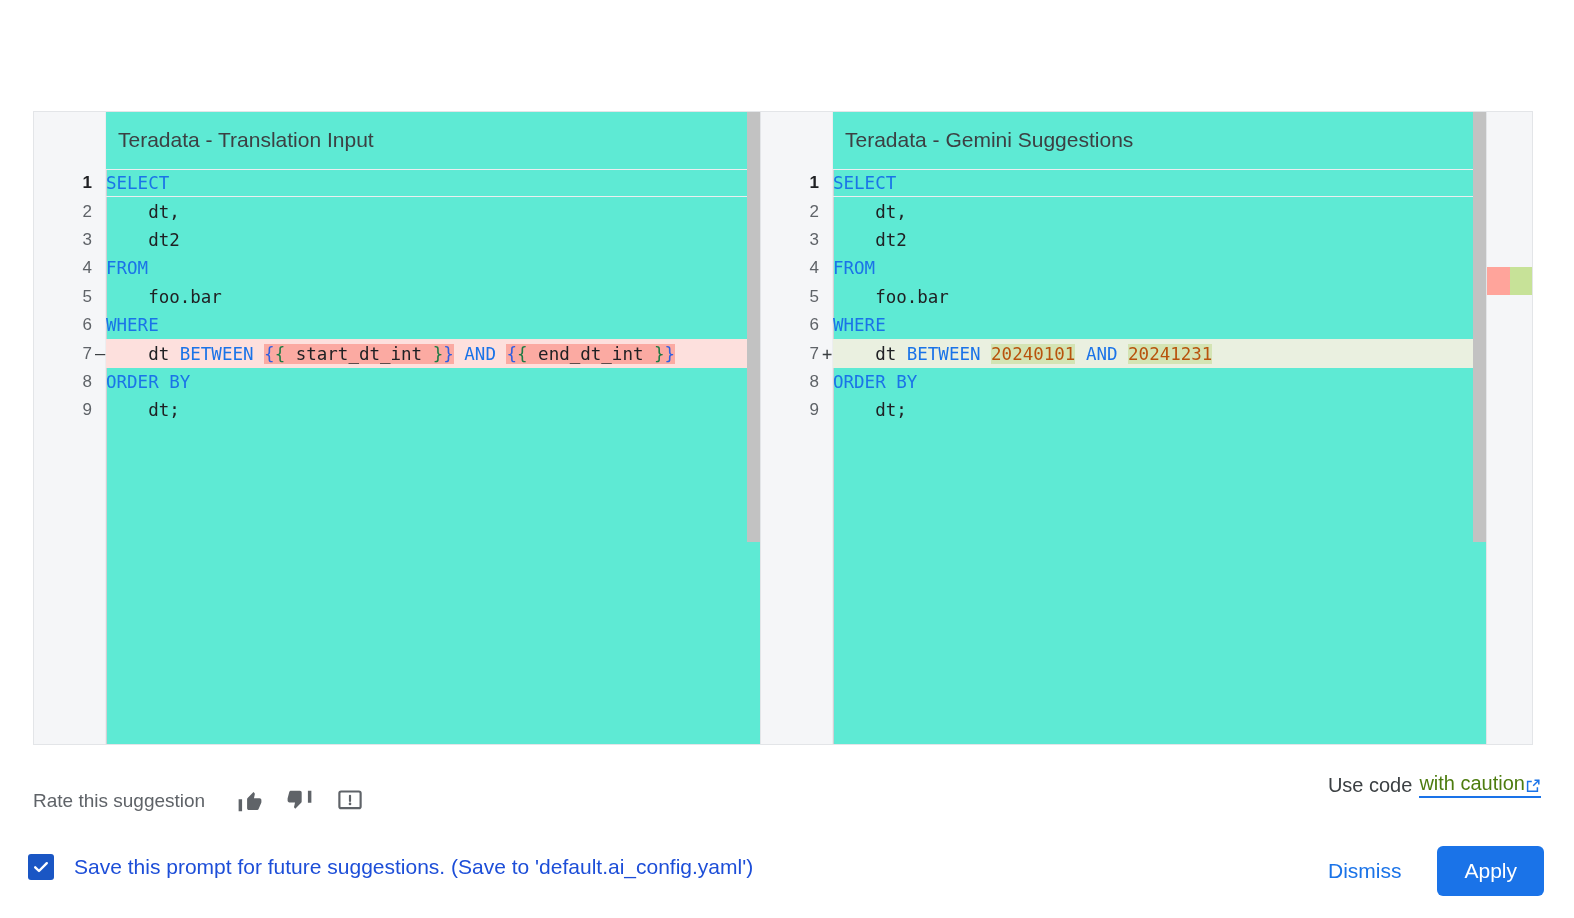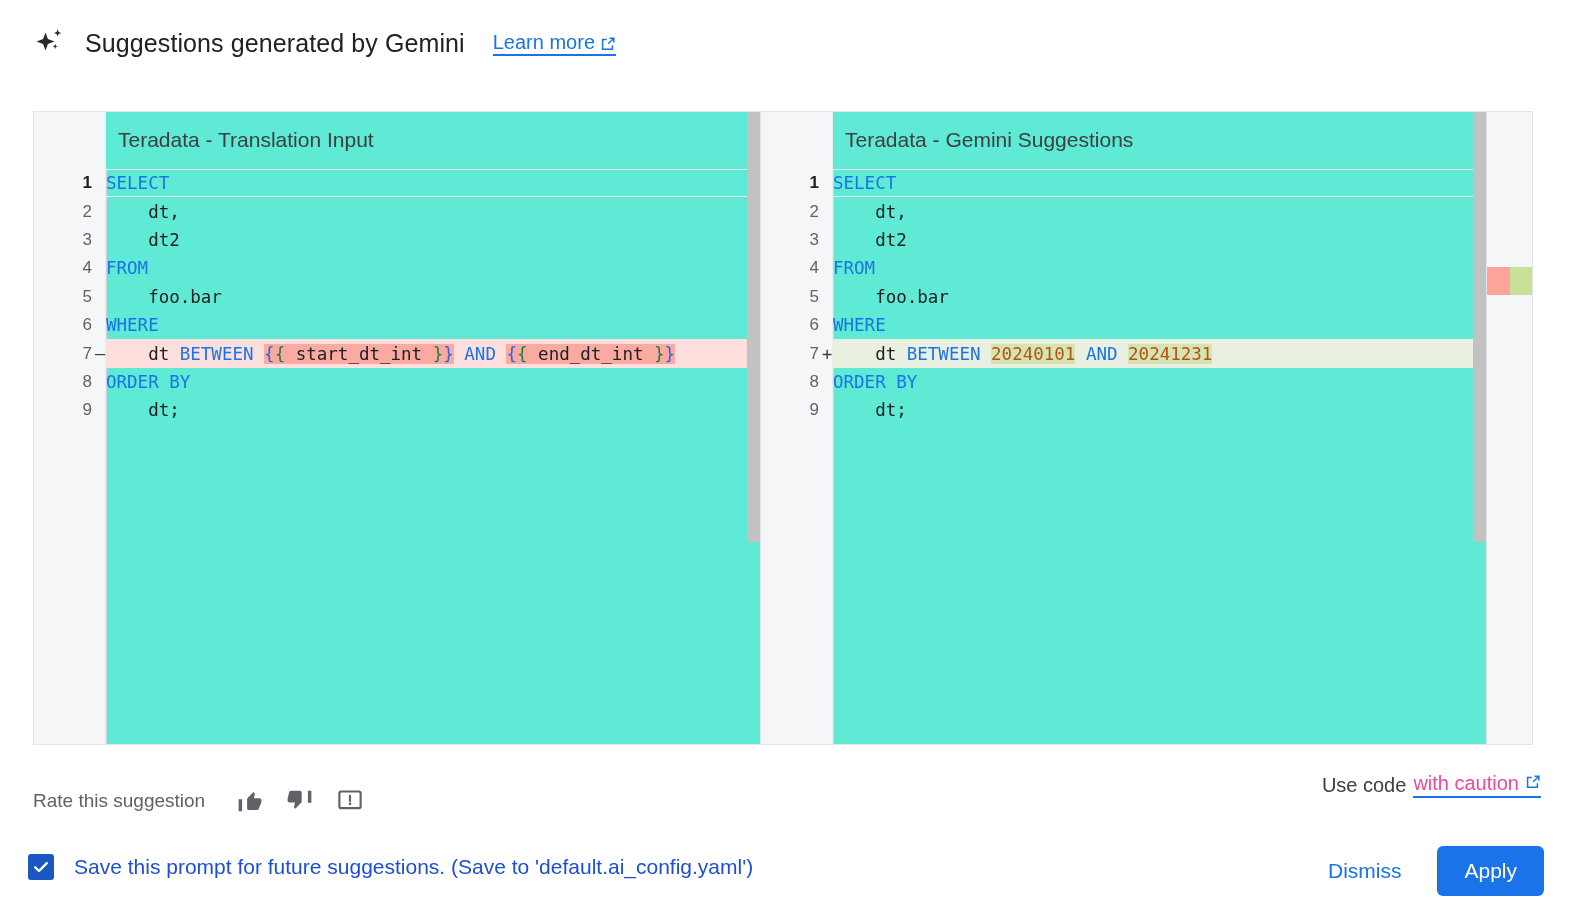--- a/index.html
+++ b/index.html
@@ -125,23 +125,23 @@
   }
   .icon-btn:first-of-type { margin-left: 30px; }
   .icon-btn svg { width: 26px; height: 26px; display: block; }
 
   .caution {
     position: absolute; right: 33px; top: 772px;
     display: flex; align-items: center; font-size: 20px; color: #3c4043;
     white-space: nowrap;
   }
   .caution-link {
-    color: #ec4899; text-decoration: none; margin-left: 7px;
+    color: #4d7c0f; text-decoration: none; margin-left: 7px;
     border-bottom: 2px solid #1a73e8; padding-bottom: 1px; cursor: pointer;
-    display: inline-flex; gap: 6px;
+    display: inline-flex; align-items: center; 
   }
 
   
   .footer-left {
     position: absolute; left: 28px; top: 854px;
     display: flex; align-items: center;
   }
   .checkbox {
     width: 26px; height: 26px; border-radius: 3px; background: #1a56c4;
     display: inline-flex; align-items: center; justify-content: center;
@@ -162,40 +162,20 @@
     background: #1a73e8; border: none; color: #ffffff; font-size: 21px;
     font-family: "Liberation Sans", sans-serif; cursor: pointer;
     padding: 13px 27px; border-radius: 6px;
   }
 </style>
 </head>
 <body>
 
 <div class="page">
 
-  <div class="header">
-    <span class="sparkle-icon">
-      <svg viewBox="0 0 34 34" xmlns="http://www.w3.org/2000/svg">
-        <path d="M12.5 6.5 L14.9 13.1 L21.5 15.5 L14.9 17.9 L12.5 24.5 L10.1 17.9 L3.5 15.5 L10.1 13.1 Z" fill="#26282b"></path>
-        <path d="M24.6 3.2 L25.6 5.9 L28.3 6.9 L25.6 7.9 L24.6 10.6 L23.6 7.9 L20.9 6.9 L23.6 5.9 Z" fill="#26282b"></path>
-        <path d="M22.2 17.8 L22.9 19.7 L24.8 20.4 L22.9 21.1 L22.2 23.0 L21.5 21.1 L19.6 20.4 L21.5 19.7 Z" fill="#26282b"></path>
-      </svg>
-    </span>
-    <span class="header-title">Suggestions generated by Gemini</span>
-    <a class="learn-more" href="#">
-      <span>Learn more</span>
-      <span class="ext-icon">
-        <svg viewBox="0 0 16 16" xmlns="http://www.w3.org/2000/svg" fill="none" stroke="#1a73e8" stroke-width="1.5">
-          <path d="M9.5 2.2 H13.8 V6.5"></path>
-          <path d="M13.8 2.2 L8.2 7.8"></path>
-          <path d="M12.4 9.2 V13.3 H2.6 V3.5 H6.8"></path>
-        </svg>
-      </span>
-    </a>
-  </div>
 
   <div class="diff-wrap">
 
     <div class="pane pane-left">
       <div class="pane-inner">
         <div class="gutter-bg"></div>
         <div class="pane-title">Teradata - Translation Input</div>
         <div class="code-area" id="left-code">
           <div class="guide"></div>
         <div class="line-cur-frame" style="top: 0px;"></div>

